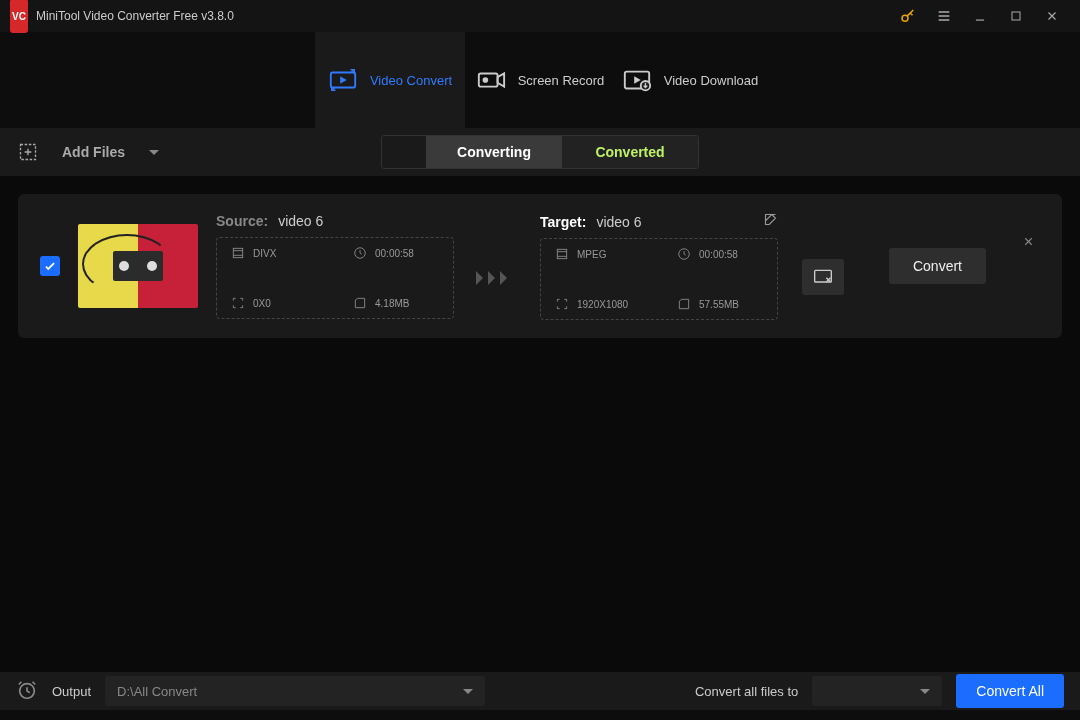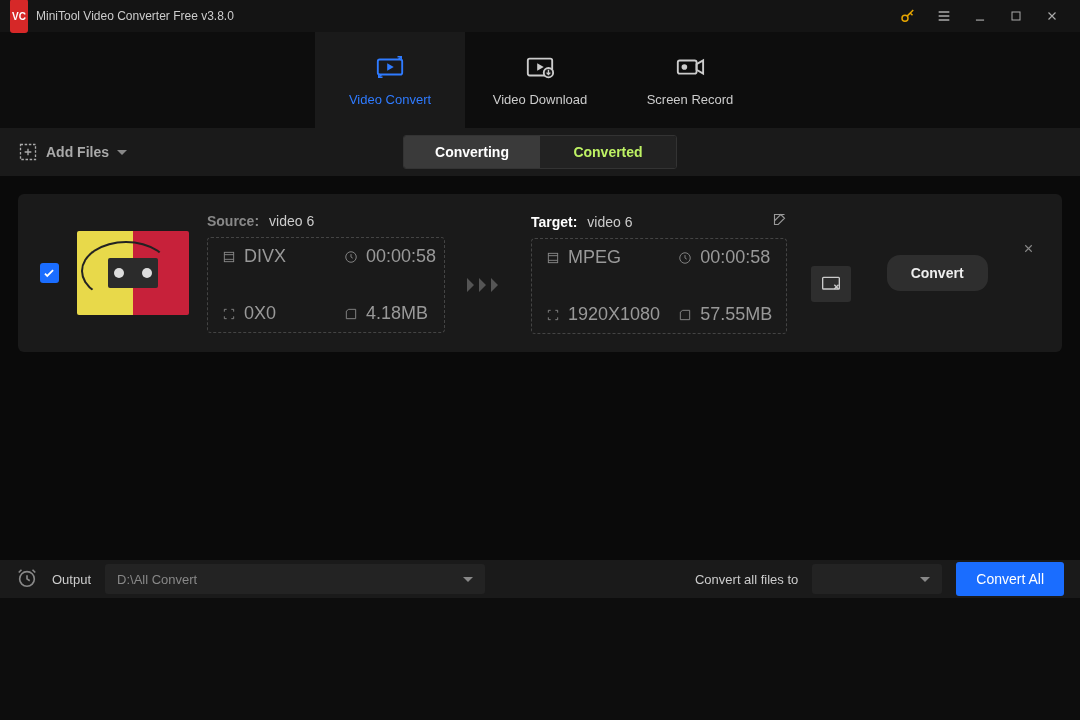--- a/index.html
+++ b/index.html
@@ -8,59 +8,59 @@
   
   .titlebar { height: 32px; background: #141414; display: flex; align-items: center; padding: 0 10px; }
   .app-icon { width: 18px; height: 34px; background: #d62828; border-radius: 3px; display: flex; align-items: center; justify-content: center; font-size: 10px; font-weight: bold; color: #fff; margin-right: 8px; }
   .title-text { font-size: 12px; color: #ccc; flex: 0 0 auto; }
   .titlebar-spacer { flex: 1; }
   .tb-btn { width: 36px; height: 32px; display: flex; align-items: center; justify-content: center; color: #aaa; cursor: pointer; }
   .key-icon { color: #e6a500; }
 
   
   .maintabs { height: 96px; background: #0d0d0d; display: flex; justify-content: center; align-items: stretch; }
-  .mtab { width: 150px; display: flex; flex-direction: column; align-items: center; justify-content: center; gap: 12px; color: #ccc; cursor: pointer; font-size: 13px; }
+  .mtab { width: 150px; display: flex; flex-direction: row; align-items: center; justify-content: center; gap: 12px; color: #ccc; cursor: pointer; font-size: 13px; }
   .mtab.active { background: #1a1a1a; color: #2f7bff; }
   .mtab svg { width: 30px; height: 26px; }
   .mtab.active svg { stroke: #2f7bff; }
 
   
   .toolbar { height: 48px; background: #1a1a1a; display: flex; align-items: center; padding: 0 18px; gap: 14px; }
-  .addfiles { display: flex; align-items: center; gap: 8px; color: #aaa; font-size: 14px; font-weight: 600; cursor: pointer; }
-  .subtab-wrap { display: flex; border: 1px solid #333; border-radius: 3px; overflow: hidden; position: absolute; left: 50%; transform: translateX(-50%);}
+  .addfiles { display: flex; align-items: center; gap: 24px; color: #aaa; font-size: 14px; font-weight: 600; cursor: pointer; }
+  .subtab-wrap { display: flex; border: 1px solid #333; border-radius: 3px; overflow: hidden; position: absolute; left: 50%; transform: translateX(-50%); padding-left: 44px;}
   .toolbar { position: relative; }
   .subtab { width: 136px; height: 32px; display: flex; align-items: center; justify-content: center; font-size: 14px; font-weight: 600; cursor: pointer; }
   .subtab.active { background: #3a3a3a; color: #fff; }
   .subtab.inactive { background: #222; color: #bef264; }
 
   
-  .content { height: 384px; background: #0a0a0a; padding: 18px; overflow-y: auto; }
+  .content { height: 496px; background: #0a0a0a; padding: 18px; overflow-y: auto; }
   .card { background: #1a1a1a; border-radius: 6px; padding: 18px 22px; display: flex; align-items: center; gap: 18px; }
   .chk { width: 20px; height: 20px; background: #1a6dff; border-radius: 3px; display: flex; align-items: center; justify-content: center; cursor: pointer; }
   .thumb { width: 120px; height: 84px; border-radius: 2px; background: linear-gradient(to right, #e8d94a 0%, #e8d94a 50%, #c7213a 50%, #c7213a 100%); position: relative; display:flex; align-items:center; justify-content:center;}
   .cassette { width: 50px; height: 30px; background: #2b2b2b; border-radius: 2px; position: relative; }
   .cassette::before, .cassette::after { content:''; position:absolute; width:10px; height:10px; background:#ddd; border-radius:50%; top:10px; }
   .cassette::before { left:6px; } .cassette::after { right:6px; }
   .wire { position:absolute; width:90px; height:60px; border:2px solid #222; border-radius:50%; top:10px; left:4px; border-right-color:transparent; border-bottom-color:transparent;}
 
   .detail-col { display: flex; flex-direction: column; gap: 8px; }
   .detail-head { display: flex; align-items: baseline; gap: 10px; font-size: 14px; }
   .detail-head .lbl { font-weight: 600; color: #888; }
   .detail-head .val { color: #ccc; }
   .detail-head.tgt .lbl { color: #fff; }
-  .info-box { display: grid; grid-template-columns: auto auto; grid-template-rows: auto auto; column-gap: 22px; row-gap: 10px; border: 1px dashed #444; border-radius: 4px; padding: 8px 14px; font-size: 18px; color: #999; gap: 36px; }
+  .info-box { display: grid; grid-template-columns: auto auto; grid-template-rows: auto auto; column-gap: 22px; row-gap: 10px; border: 1px dashed #444; border-radius: 4px; padding: 8px 14px; font-size: 10px; color: #999; gap: 36px; }
   .info-item { display: flex; align-items: center; gap: 8px; min-width: 86px;}
   .info-item svg { flex-shrink: 0; }
 
   .arrows { color: #555; display:flex; align-items:center; padding: 0 4px; margin-top: 24px;}
   .edit-target-icon { color: #888; margin-left: 8px; cursor: pointer; }
   .target-row { display: flex; align-items: flex-start; gap: 14px; }
   .target-thumb-btn { width: 42px; height: 36px; background: #2e2e2e; border-radius: 3px; display: flex; align-items: center; justify-content: center; cursor: pointer; margin-top: 22px; margin-left: 6px;}
   .card-spacer { flex: 1; }
-  .convert-btn { padding: 10px 24px; background: #2e2e2e; color: #eee; font-size: 14px; font-weight: 700; border-radius: 13px; cursor: pointer; }
+  .convert-btn { padding: 10px 24px; background: #2e2e2e; color: #eee; font-size: 14px; font-weight: 400; border-radius: 3px; cursor: pointer; }
   .close-card { width: 24px; height: 24px; color: #888; cursor: pointer; display:flex;align-items:center;justify-content:center; margin-left: 12px; margin-bottom: 50px;}
 
   
   .bottombar { height: 38px; background: #1a1a1a; display: flex; align-items: center; padding: 0 16px; gap: 14px; font-size: 13px; }
   .clock-ic { color: #777; }
   .out-lbl { color: #ccc; }
   .out-path { flex: 0 0 380px; height: 30px; background: #232323; border-radius: 3px; display: flex; align-items: center; padding: 0 12px; color: #888; font-size: 13px; cursor: pointer; justify-content: space-between;}
   .bb-spacer { flex: 1; }
   .convall-lbl { color: #ccc; }
   .convall-sel { width: 130px; height: 30px; background: #232323; border-radius: 3px; display: flex; align-items: center; justify-content: flex-end; padding: 0 12px; cursor: pointer; }
@@ -108,34 +108,34 @@
     <svg viewBox="0 0 32 26" fill="none" stroke="#2f7bff" stroke-width="2">
         <rect x="3" y="5" width="26" height="16" rx="2"></rect>
         <path d="M13 9v8l7-4z" fill="#2f7bff" stroke="none"></path>
         <path d="M24 2l4 0 0 4 M8 24l-4 0 0-4" stroke-width="1.6"></path>
         <path d="M28 2 l-3 3 M4 24 l3-3" stroke-width="1.6"></path>
       </svg>
     <span>Video Convert</span>
   </div>
   <div class="mtab">
     <svg viewBox="0 0 32 26" fill="none" stroke="#ccc" stroke-width="2">
+        <rect x="3" y="6" width="20" height="14" rx="2"></rect>
+        <path d="M23 10l7-4v14l-7-4z"></path>
+        <circle cx="10" cy="13" r="3" fill="#ccc" stroke="none"></circle>
+      </svg>
+    <span>Screen Record</span>
+  </div>
+  <div class="mtab">
+    <svg viewBox="0 0 32 26" fill="none" stroke="#ccc" stroke-width="2">
         <rect x="3" y="4" width="26" height="18" rx="2"></rect>
         <path d="M13 9v8l7-4z" fill="#ccc" stroke="none"></path>
         <circle cx="25" cy="19" r="5" fill="#1a1a1a" stroke="#ccc"></circle>
         <path d="M25 16v5M23 19l2 2 2-2" stroke-width="1.4"></path>
       </svg>
     <span>Video Download</span>
-  </div>
-  <div class="mtab">
-    <svg viewBox="0 0 32 26" fill="none" stroke="#ccc" stroke-width="2">
-        <rect x="3" y="6" width="20" height="14" rx="2"></rect>
-        <path d="M23 10l7-4v14l-7-4z"></path>
-        <circle cx="10" cy="13" r="3" fill="#ccc" stroke="none"></circle>
-      </svg>
-    <span>Screen Record</span>
   </div>
 </div>
 
 <div class="toolbar">
   <div class="addfiles">
     <svg width="20" height="20" viewBox="0 0 24 24" fill="none" stroke="#aaa" stroke-width="1.6">
         <rect x="3" y="3" width="18" height="18" stroke-dasharray="3 2"></rect>
         <path d="M12 8v8M8 12h8"></path>
       </svg>
     <span>Add Files</span>

